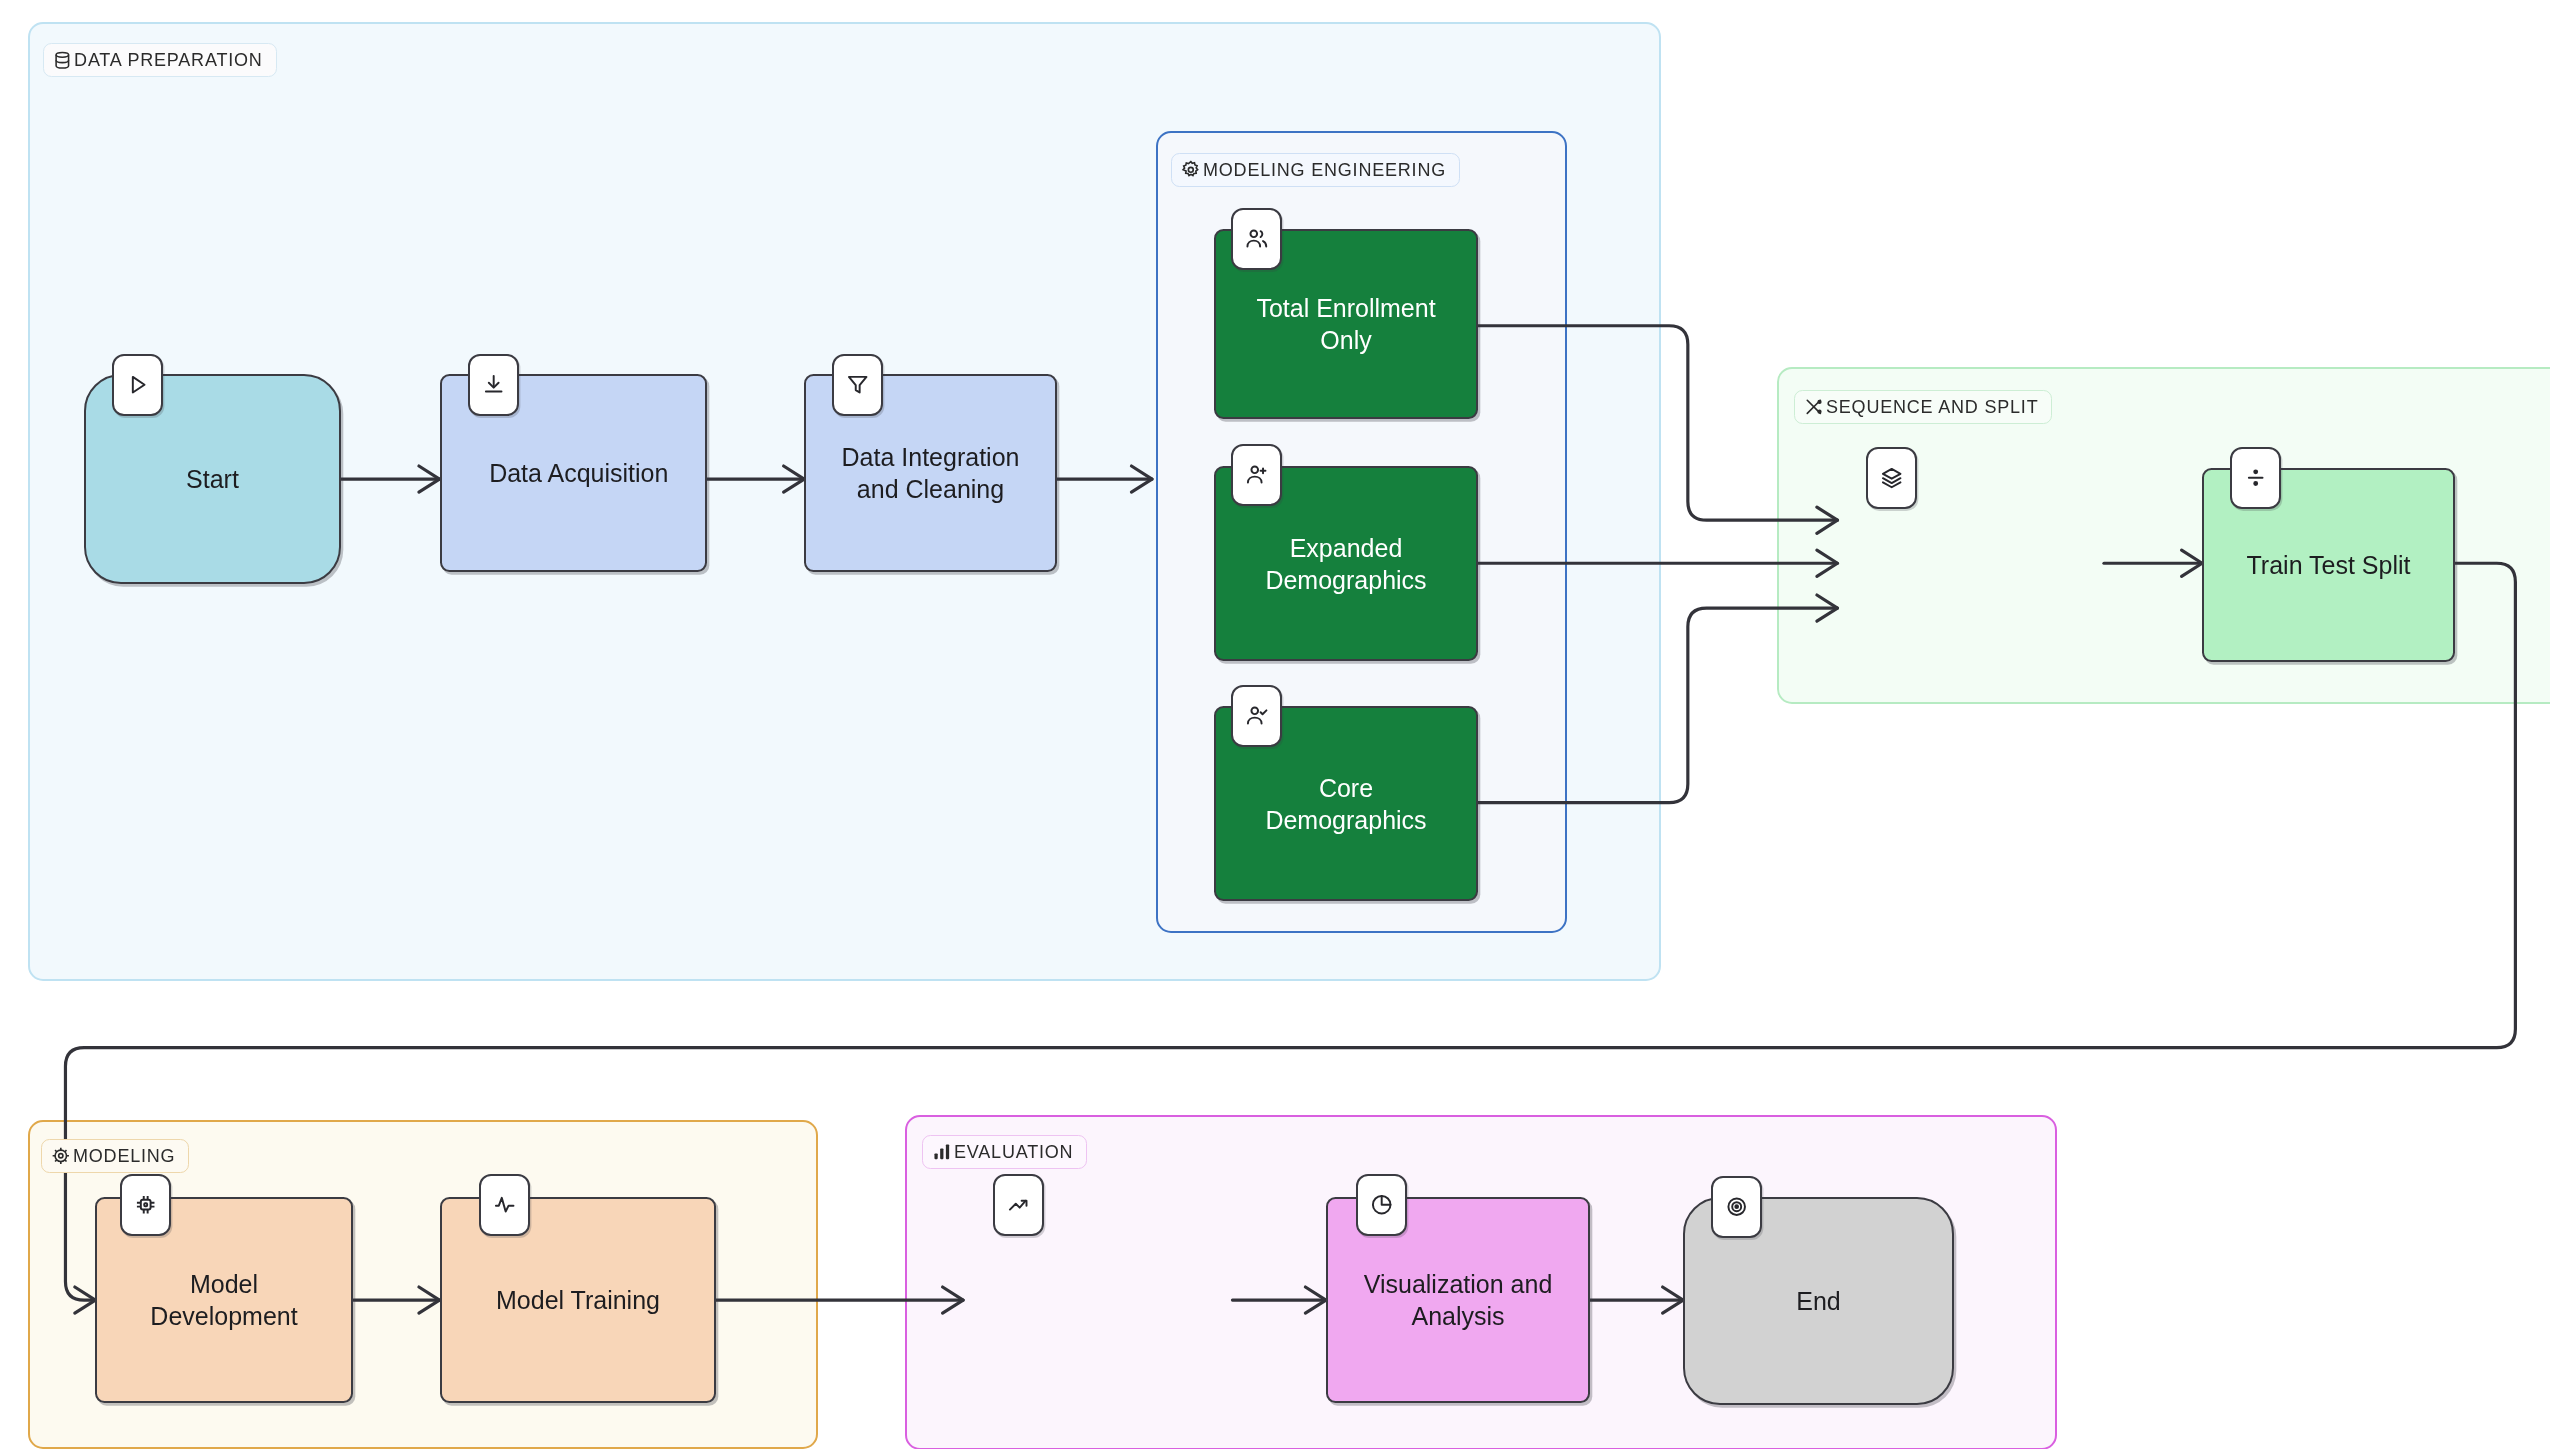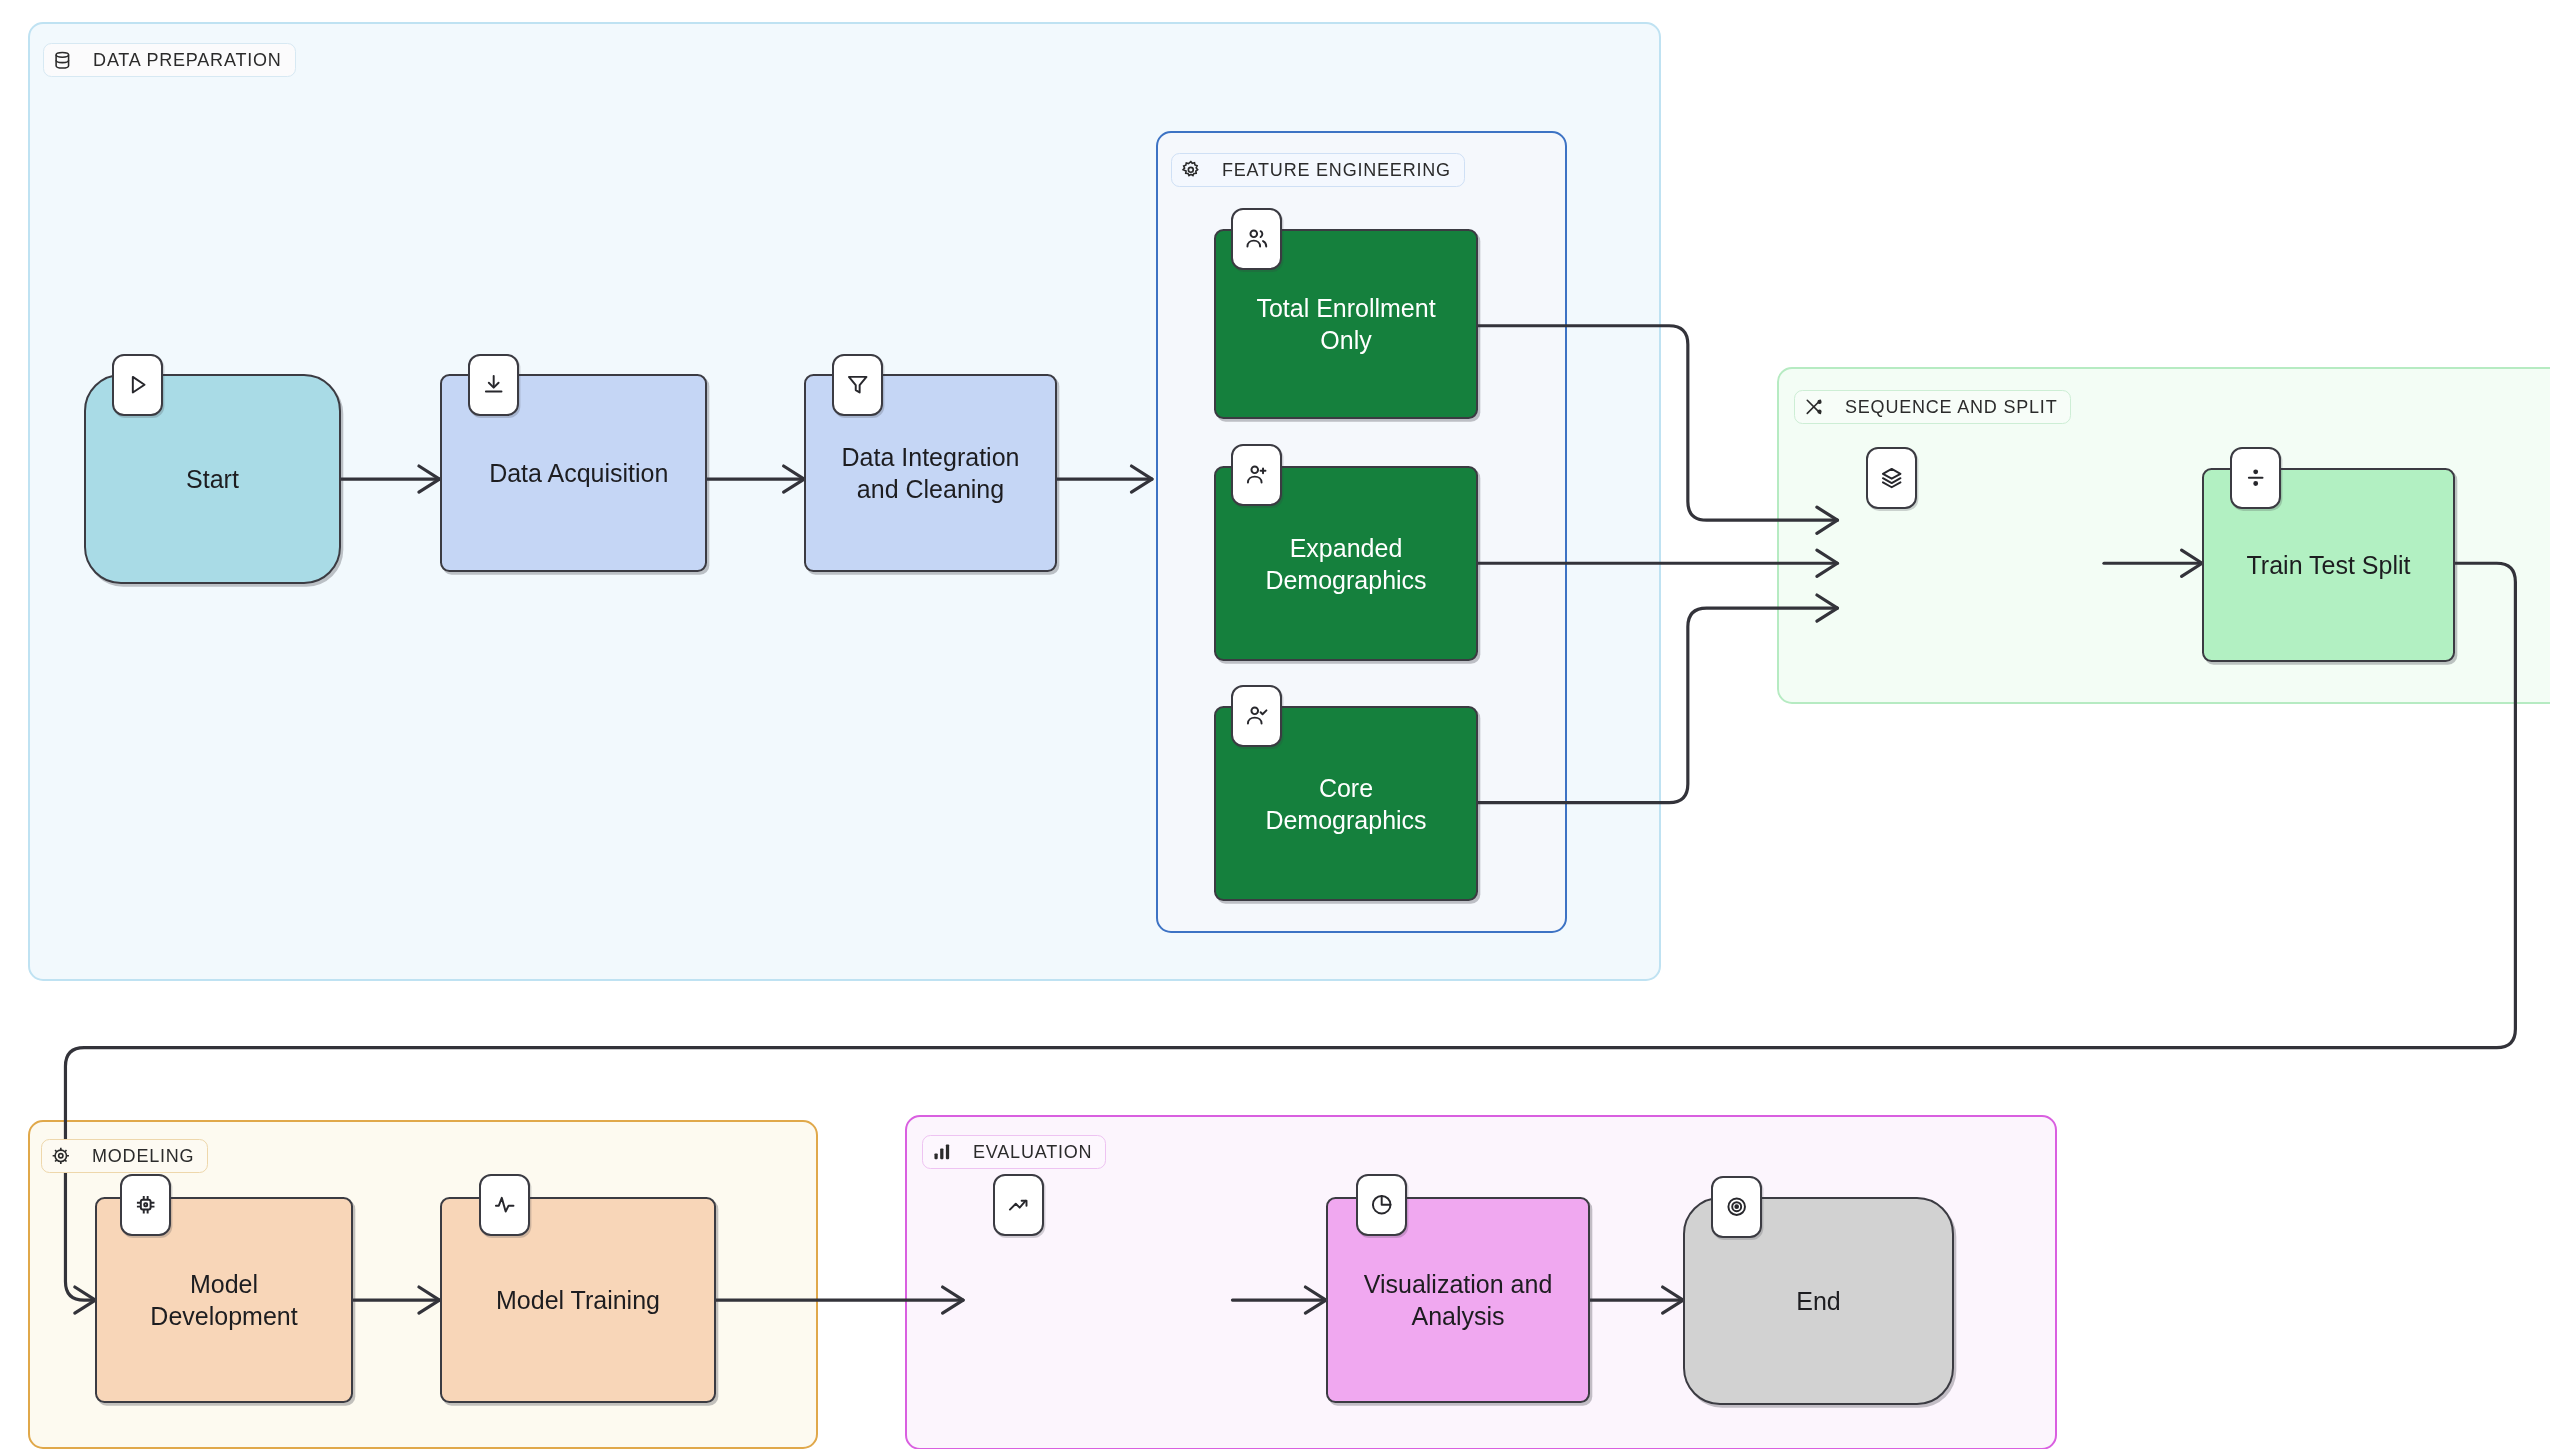--- a/index.html
+++ b/index.html
@@ -6,21 +6,21 @@
   body{
     width:2550px;height:1450px;position:relative;overflow:hidden;
     font-family:"Liberation Sans", sans-serif;
     -webkit-font-smoothing:antialiased;
   }
   #canvas{position:absolute;inset:0;}
 
   
   .group{position:absolute;box-sizing:border-box;border-radius:15px;}
   .group-label{
-    position:absolute;display:flex;align-items:center;gap:21px;
+    position:absolute;display:flex;align-items:center;gap:2px;
     padding:5.6px 13px 5.6px 9.4px;border-radius:8.4px;
     font-size:18px;letter-spacing:0.8px;font-weight:400;color:#2b2b2b;
     white-space:nowrap;background:#fbfbfc;z-index:12;
   }
   .group-label svg{display:block;}
 
   #grp-dataprep{left:28px;top:22.4px;width:1633px;height:959px;
     background:#f2f9fd;border:2.3px solid #bfe2f2;}
   #lbl-dataprep{left:43px;top:43px;border:1.4px solid #d7e9f3;}
 
@@ -138,21 +138,21 @@
     <span>DATA PREPARATION</span>
   </div>
 
   <div class="group-label" id="lbl-feature">
     <span>
       <svg width="19.6" height="19.6" viewBox="0 0 24 24" fill="none" stroke="#2b2b2b" stroke-width="2">
         <circle cx="12" cy="12" r="3"></circle>
         <path d="M12 2l1.8 2.1 2.7-.7.6 2.7 2.6 1-1.1 2.6 1.8 2.1-2.2 1.7.4 2.8-2.8.2-1.2 2.5-2.4-1.4-2.4 1.4-1.2-2.5-2.8-.2.4-2.8L2.6 12l1.8-2.1L3.3 7.3l2.6-1 .6-2.7 2.7.7z"></path>
       </svg>
     </span>
-    <span>FEATURE ENGINEERING</span>
+    <span>MODELING ENGINEERING</span>
   </div>
 
   <div class="group-label" id="lbl-seqsplit">
     <span>
       <svg width="19.6" height="19.6" viewBox="0 0 24 24" fill="none" stroke="#2b2b2b" stroke-width="2" stroke-linecap="round">
         <path d="M4 4 L20 20"></path>
           <path d="M20 4 L4 20"></path>
         <circle cx="19" cy="6" r="1.6" fill="#2b2b2b"></circle>
           <circle cx="19" cy="18" r="1.6" fill="#2b2b2b"></circle>
       </svg>

